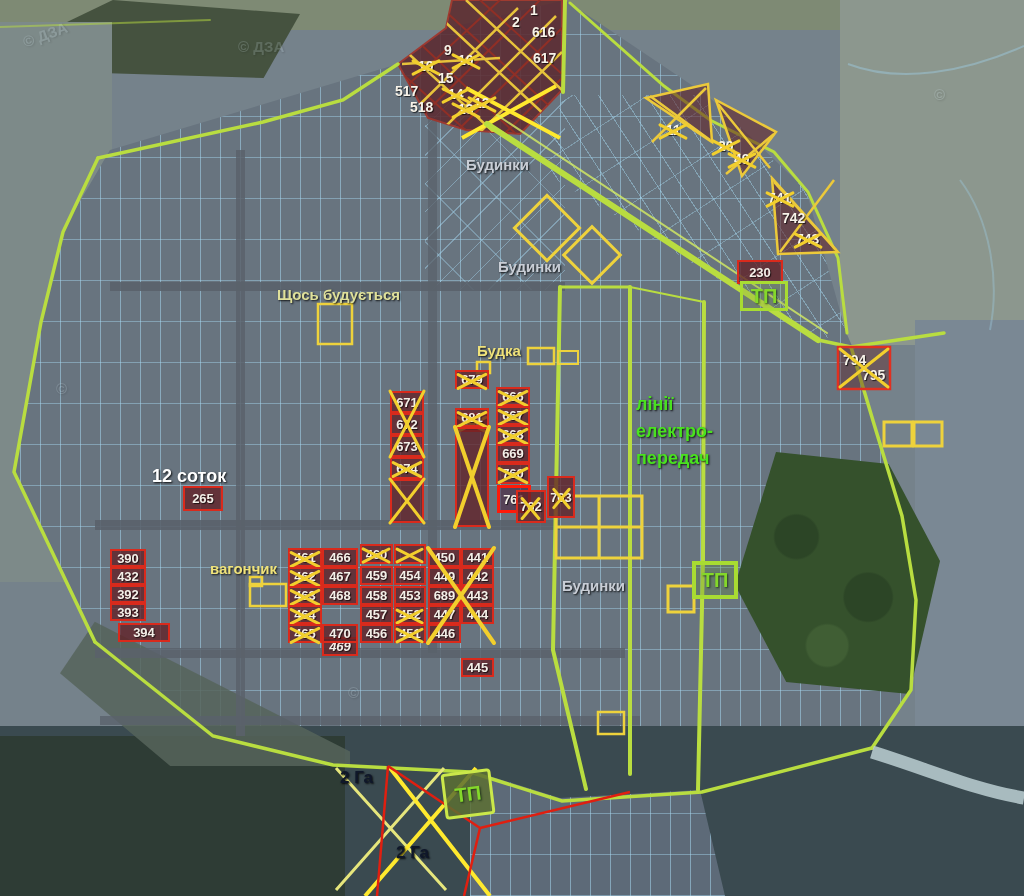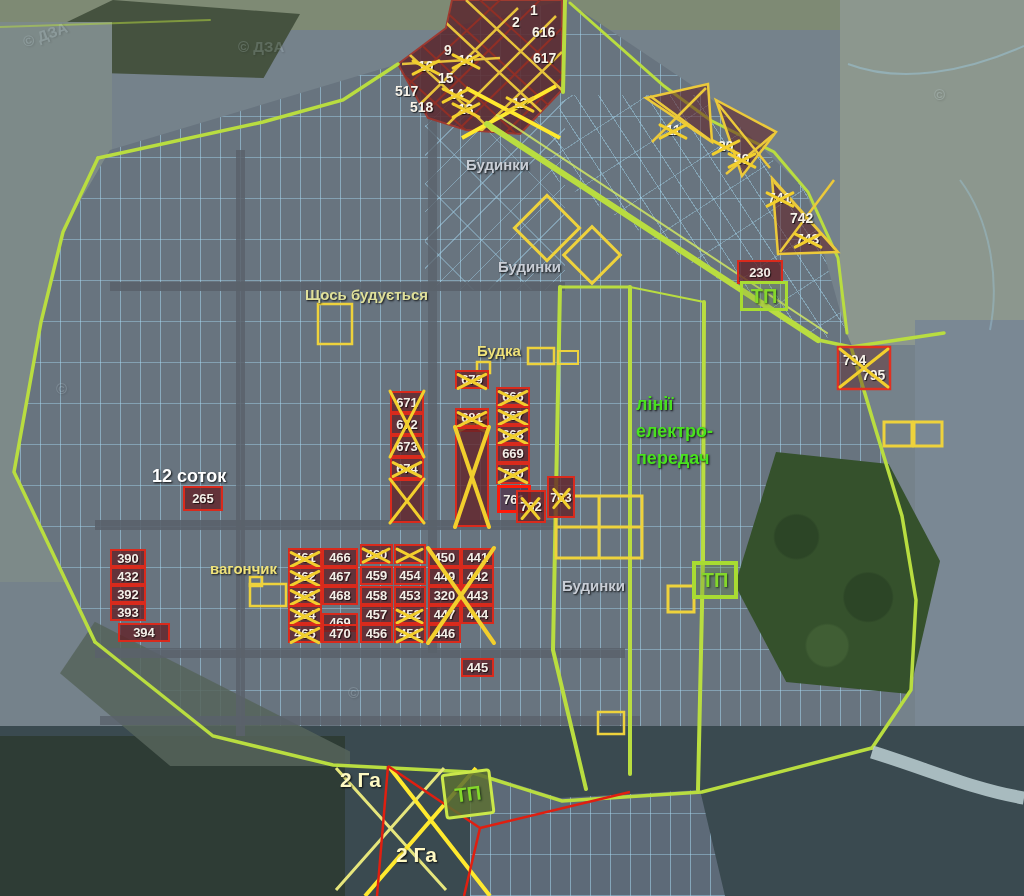--- a/index.html
+++ b/index.html
@@ -14,21 +14,21 @@
   svg{position:absolute;left:0;top:0;}
   #svg-under{z-index:2;pointer-events:none;}
   #overlay{position:absolute;left:0;top:0;width:100%;height:100%;z-index:3;}
   #svg-over{z-index:4;pointer-events:none;}
   .lbl{position:absolute;font-weight:bold;white-space:nowrap;text-shadow:1px 1px 2px rgba(0,0,0,.85);z-index:3;}
   .gray{color:#c9ced6;font-size:15px}
   .yellow{color:#efe27a;font-size:15px}
   .paleyellow{color:#dfe09a;font-size:15px}
   .green{color:#49e21f;font-size:18px}
   .white{color:#ffffff;font-size:18px}
-  .white-lg{color:#fef9c3;font-size:21px}
+  .white-lg{color:#0f172a;font-size:17px}
   .wm{color:#d8ecf4;opacity:.17;font-size:15px;font-weight:bold}
   .plot{position:absolute;box-sizing:border-box;background:rgba(98,33,38,.78);border:2px solid #d92a1c;
         color:#f4efe8;font-weight:bold;font-size:13px;display:flex;align-items:center;justify-content:center;
         text-shadow:1px 1px 1px rgba(0,0,0,.7);z-index:3;}
   .plot.plain{background:none;border:none;font-size:14px;color:#f7f3e9;width:auto!important;}
   .plot.bright{border:3px solid #ff1a0a;background:rgba(70,25,55,.55);}
   .plot.crossed::before,.plot.crossed::after{content:"";position:absolute;left:-6%;right:-6%;top:50%;height:3px;
         background:#f2cf2d;border-radius:2px;}
   .plot.crossed::before{transform:rotate(27deg);} .plot.crossed::after{transform:rotate(-27deg);}
   .plot.steep.crossed::before{transform:rotate(50deg);} .plot.steep.crossed::after{transform:rotate(-50deg);}
@@ -146,21 +146,21 @@
 
     <path d="M848,64 C900,84 965,72 1024,46" stroke="#9cc8dc" stroke-width="2" opacity="0.5" fill="none"></path>
     <path d="M960,180 C990,220 1000,280 990,330" stroke="#9cc8dc" stroke-width="2" opacity="0.4" fill="none"></path>
     <path d="M872,752 C930,770 975,790 1024,798" stroke="#bccfd2" stroke-width="13" opacity="0.85" fill="none"></path>
   </svg>
 
   <div id="overlay">
       <div class="lbl gray" style="left: 466px; top: 156px;">Будинки</div>
       <div class="lbl gray" style="left: 498px; top: 258px;">Будинки</div>
       <div class="lbl gray" style="left: 562px; top: 577px;">Будинки</div>
-      <div class="lbl paleyellow" style="left: 277px; top: 286px; margin-left: 28px;">Щось будується</div>
+      <div class="lbl paleyellow" style="left: 277px; top: 286px;">Щось будується</div>
       <div class="lbl yellow" style="left: 477px; top: 342px;">Будка</div>
       <div class="lbl yellow" style="left: 210px; top: 560px;">вагончик</div>
       <div class="lbl white" style="left: 152px; top: 466px;">12 соток</div>
       <div class="lbl white-lg" style="left: 340px; top: 768px;">2 Га</div>
       <div class="lbl white-lg" style="left: 396px; top: 843px;">2 Га</div>
       <div class="lbl green" style="left: 636px; top: 394px;">лінії</div>
       <div class="lbl green" style="left: 636px; top: 421px;">електро-</div>
       <div class="lbl green" style="left: 636px; top: 448px;">передач</div>
       <div class="lbl wm" style="left: 22px; top: 26px; transform: rotate(-20deg);">© ДЗА</div>
       <div class="lbl wm" style="left: 238px; top: 38px;">© ДЗА</div>
@@ -170,28 +170,28 @@
       <div class="plot plain" style="left: 530px; top: 2px;">1</div>
       <div class="plot plain" style="left: 512px; top: 14px;">2</div>
       <div class="plot plain" style="left: 532px; top: 24px;">616</div>
       <div class="plot plain" style="left: 533px; top: 50px;">617</div>
       <div class="plot plain" style="left: 444px; top: 42px;">9</div>
       <div class="plot plain crossed" style="left: 418px; top: 58px;">10</div>
       <div class="plot plain crossed" style="left: 458px; top: 52px;">10</div>
       <div class="plot plain" style="left: 438px; top: 70px;">15</div>
       <div class="plot plain crossed" style="left: 448px; top: 86px;">14</div>
       <div class="plot plain crossed" style="left: 458px; top: 101px;">13</div>
-      <div class="plot plain crossed" style="left: 474px; top: 95px; margin-left: 38px;">12</div>
+      <div class="plot plain crossed" style="left: 474px; top: 95px;">12</div>
       <div class="plot plain" style="left: 395px; top: 83px;">517</div>
       <div class="plot plain" style="left: 410px; top: 99px;">518</div>
       <div class="plot plain crossed" style="left: 666px; top: 122px;">11</div>
       <div class="plot plain crossed" style="left: 718px; top: 138px;">20</div>
       <div class="plot plain crossed" style="left: 734px; top: 151px;">49</div>
       <div class="plot plain crossed" style="left: 768px; top: 190px;">741</div>
-      <div class="plot plain" style="left: 782px; top: 210px; padding-left: 8px;">742</div>
+      <div class="plot plain" style="left: 782px; top: 210px;">742</div>
       <div class="plot plain crossed" style="left: 796px; top: 231px;">743</div>
       <div class="plot box" style="left: 737px; top: 260px; width: 46px; height: 24px;">230</div>
       <div class="plot plain" style="left: 843px; top: 352px;">794</div>
       <div class="plot plain" style="left: 862px; top: 367px;">795</div>
       <div class="plot box" style="left: 390px; top: 391px; width: 34px; height: 22px;">671</div>
       <div class="plot box" style="left: 390px; top: 413px; width: 34px; height: 22px;">672</div>
       <div class="plot box" style="left: 390px; top: 435px; width: 34px; height: 22px;">673</div>
       <div class="plot box crossed" style="left: 390px; top: 457px; width: 34px; height: 22px;">674</div>
       <div class="plot box" style="left: 390px; top: 479px; width: 34px; height: 44px;"></div>
       <div class="plot box crossed" style="left: 455px; top: 370px; width: 34px; height: 19px;">679</div>
@@ -213,35 +213,35 @@
       <div class="plot box" style="left: 110px; top: 603px; width: 36px; height: 18px;">393</div>
       <div class="plot box" style="left: 118px; top: 623px; width: 52px; height: 19px;">394</div>
       <div class="plot box crossed" style="left: 288px; top: 548px; width: 34px; height: 19px;">461</div>
       <div class="plot box crossed" style="left: 288px; top: 567px; width: 34px; height: 19px;">462</div>
       <div class="plot box crossed" style="left: 288px; top: 586px; width: 34px; height: 19px;">463</div>
       <div class="plot box crossed" style="left: 288px; top: 605px; width: 34px; height: 19px;">464</div>
       <div class="plot box crossed" style="left: 288px; top: 624px; width: 34px; height: 19px;">465</div>
       <div class="plot box" style="left: 322px; top: 548px; width: 36px; height: 19px;">466</div>
       <div class="plot box" style="left: 322px; top: 567px; width: 36px; height: 19px;">467</div>
       <div class="plot box" style="left: 322px; top: 586px; width: 36px; height: 19px;">468</div>
-      <div class="plot box" style="left: 322px; top: 613px; width: 36px; height: 19px;">469</div>
+      <div class="plot box" style="left: 322px; top: 637px; width: 36px; height: 19px; font-style: italic;">469</div>
       <div class="plot box" style="left: 322px; top: 624px; width: 36px; height: 19px;">470</div>
       <div class="plot box crossed" style="left: 360px; top: 544px; width: 33px; height: 20px;">460</div>
       <div class="plot box" style="left: 360px; top: 566px; width: 33px; height: 19px;">459</div>
       <div class="plot box" style="left: 360px; top: 586px; width: 33px; height: 19px;">458</div>
       <div class="plot box" style="left: 360px; top: 605px; width: 33px; height: 19px;">457</div>
       <div class="plot box" style="left: 360px; top: 624px; width: 33px; height: 19px;">456</div>
       <div class="plot box crossed" style="left: 394px; top: 544px; width: 32px; height: 20px;"></div>
       <div class="plot box" style="left: 394px; top: 566px; width: 32px; height: 19px;">454</div>
       <div class="plot box" style="left: 394px; top: 586px; width: 32px; height: 19px;">453</div>
       <div class="plot box crossed" style="left: 394px; top: 605px; width: 32px; height: 19px;">452</div>
       <div class="plot box crossed" style="left: 394px; top: 624px; width: 32px; height: 19px;">451</div>
       <div class="plot box" style="left: 428px; top: 548px; width: 33px; height: 19px;">450</div>
       <div class="plot box" style="left: 428px; top: 567px; width: 33px; height: 19px;">449</div>
-      <div class="plot box" style="left: 428px; top: 586px; width: 33px; height: 19px;">320</div>
+      <div class="plot box" style="left: 428px; top: 586px; width: 33px; height: 19px;">689</div>
       <div class="plot box" style="left: 428px; top: 605px; width: 33px; height: 19px;">447</div>
       <div class="plot box" style="left: 428px; top: 624px; width: 33px; height: 19px;">446</div>
       <div class="plot box" style="left: 461px; top: 548px; width: 33px; height: 19px; text-align: right;">441</div>
       <div class="plot box" style="left: 461px; top: 567px; width: 33px; height: 19px;">442</div>
       <div class="plot box" style="left: 461px; top: 586px; width: 33px; height: 19px;">443</div>
       <div class="plot box" style="left: 461px; top: 605px; width: 33px; height: 19px;">444</div>
       <div class="plot box" style="left: 461px; top: 624px; width: 33px; height: 19px; margin-top: 34px;">445</div>
       <div class="tp " style="left: 740px; top: 281px; width: 48px; height: 30px;">ТП</div>
       <div class="tp outline2" style="left: 692px; top: 561px; width: 46px; height: 38px;">ТП</div>
       <div class="tp filled" style="left: 443px; top: 771px; width: 50px; height: 46px; transform: rotate(-7deg);">ТП</div>

